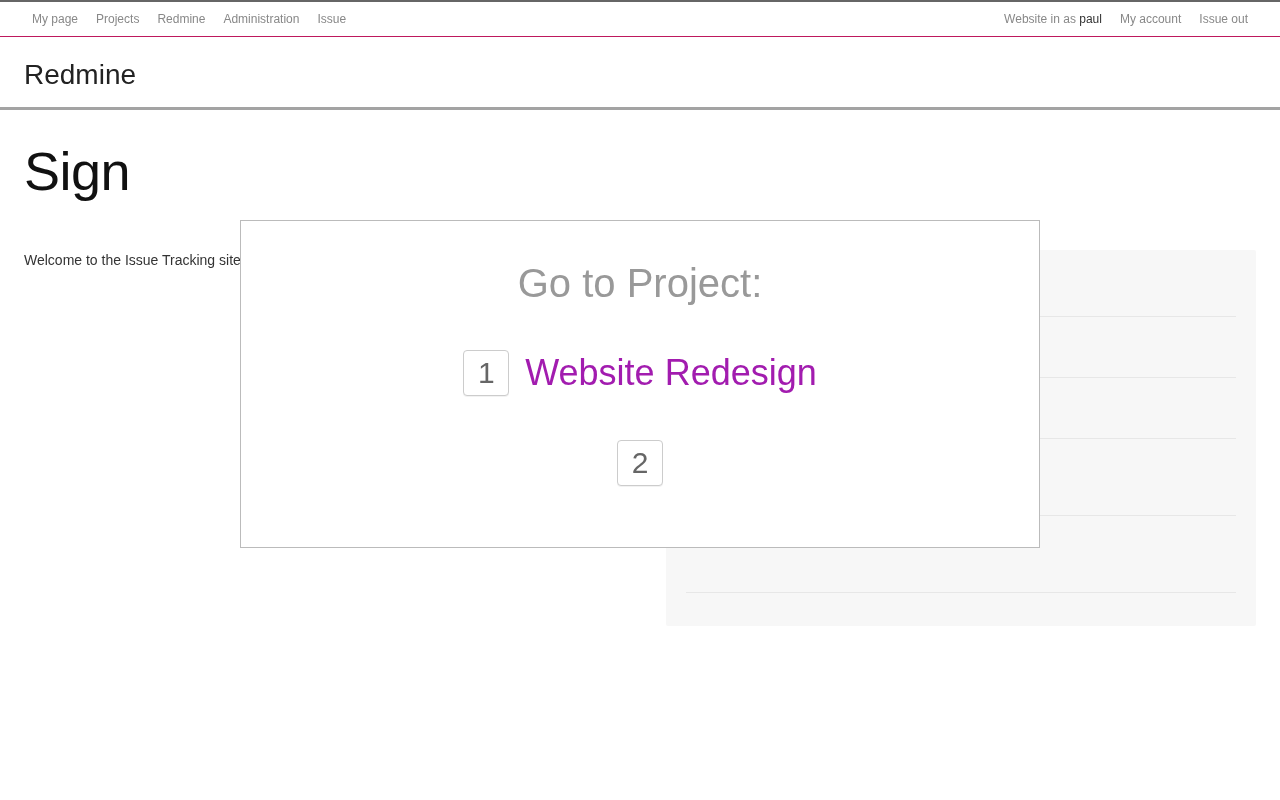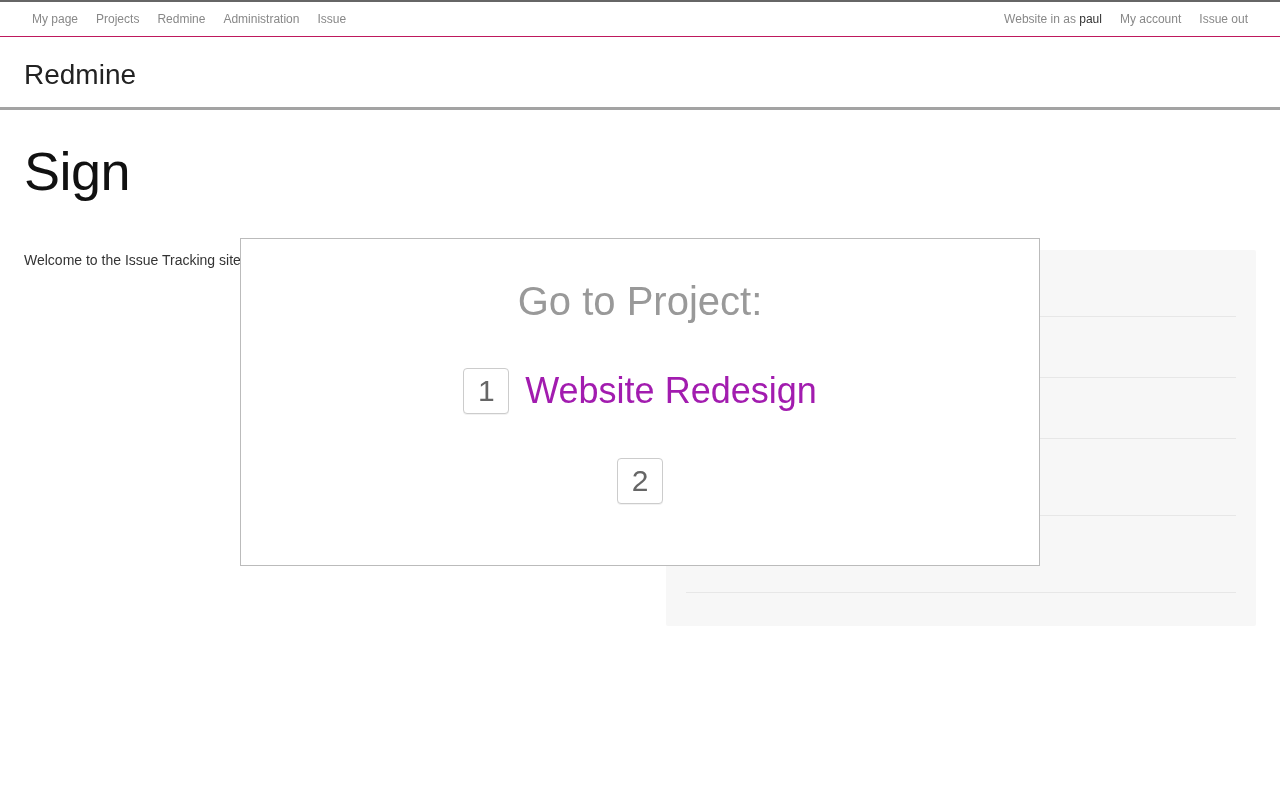--- a/index.html
+++ b/index.html
@@ -95,21 +95,21 @@
     }
     .side-panel .divider.d1 { margin-top: 66px; }
     .side-panel .divider.d2 { margin-top: 60px; }
     .side-panel .divider.d3 { margin-top: 60px; }
     .side-panel .divider.d4 { margin-top: 76px; }
     .side-panel .divider.d5 { margin-top: 76px; }
 
     
     .overlay {
       position: absolute;
-      top: 238px;
+      top: 220px;
       left: 240px;
       width: 800px;
       height: 328px;
       background: #fff;
       border: 1px solid #bbb;
       box-shadow: 0 0 0 rgba(0,0,0,0);
       display: flex;
       flex-direction: column;
       align-items: center;
       justify-content: flex-start;

